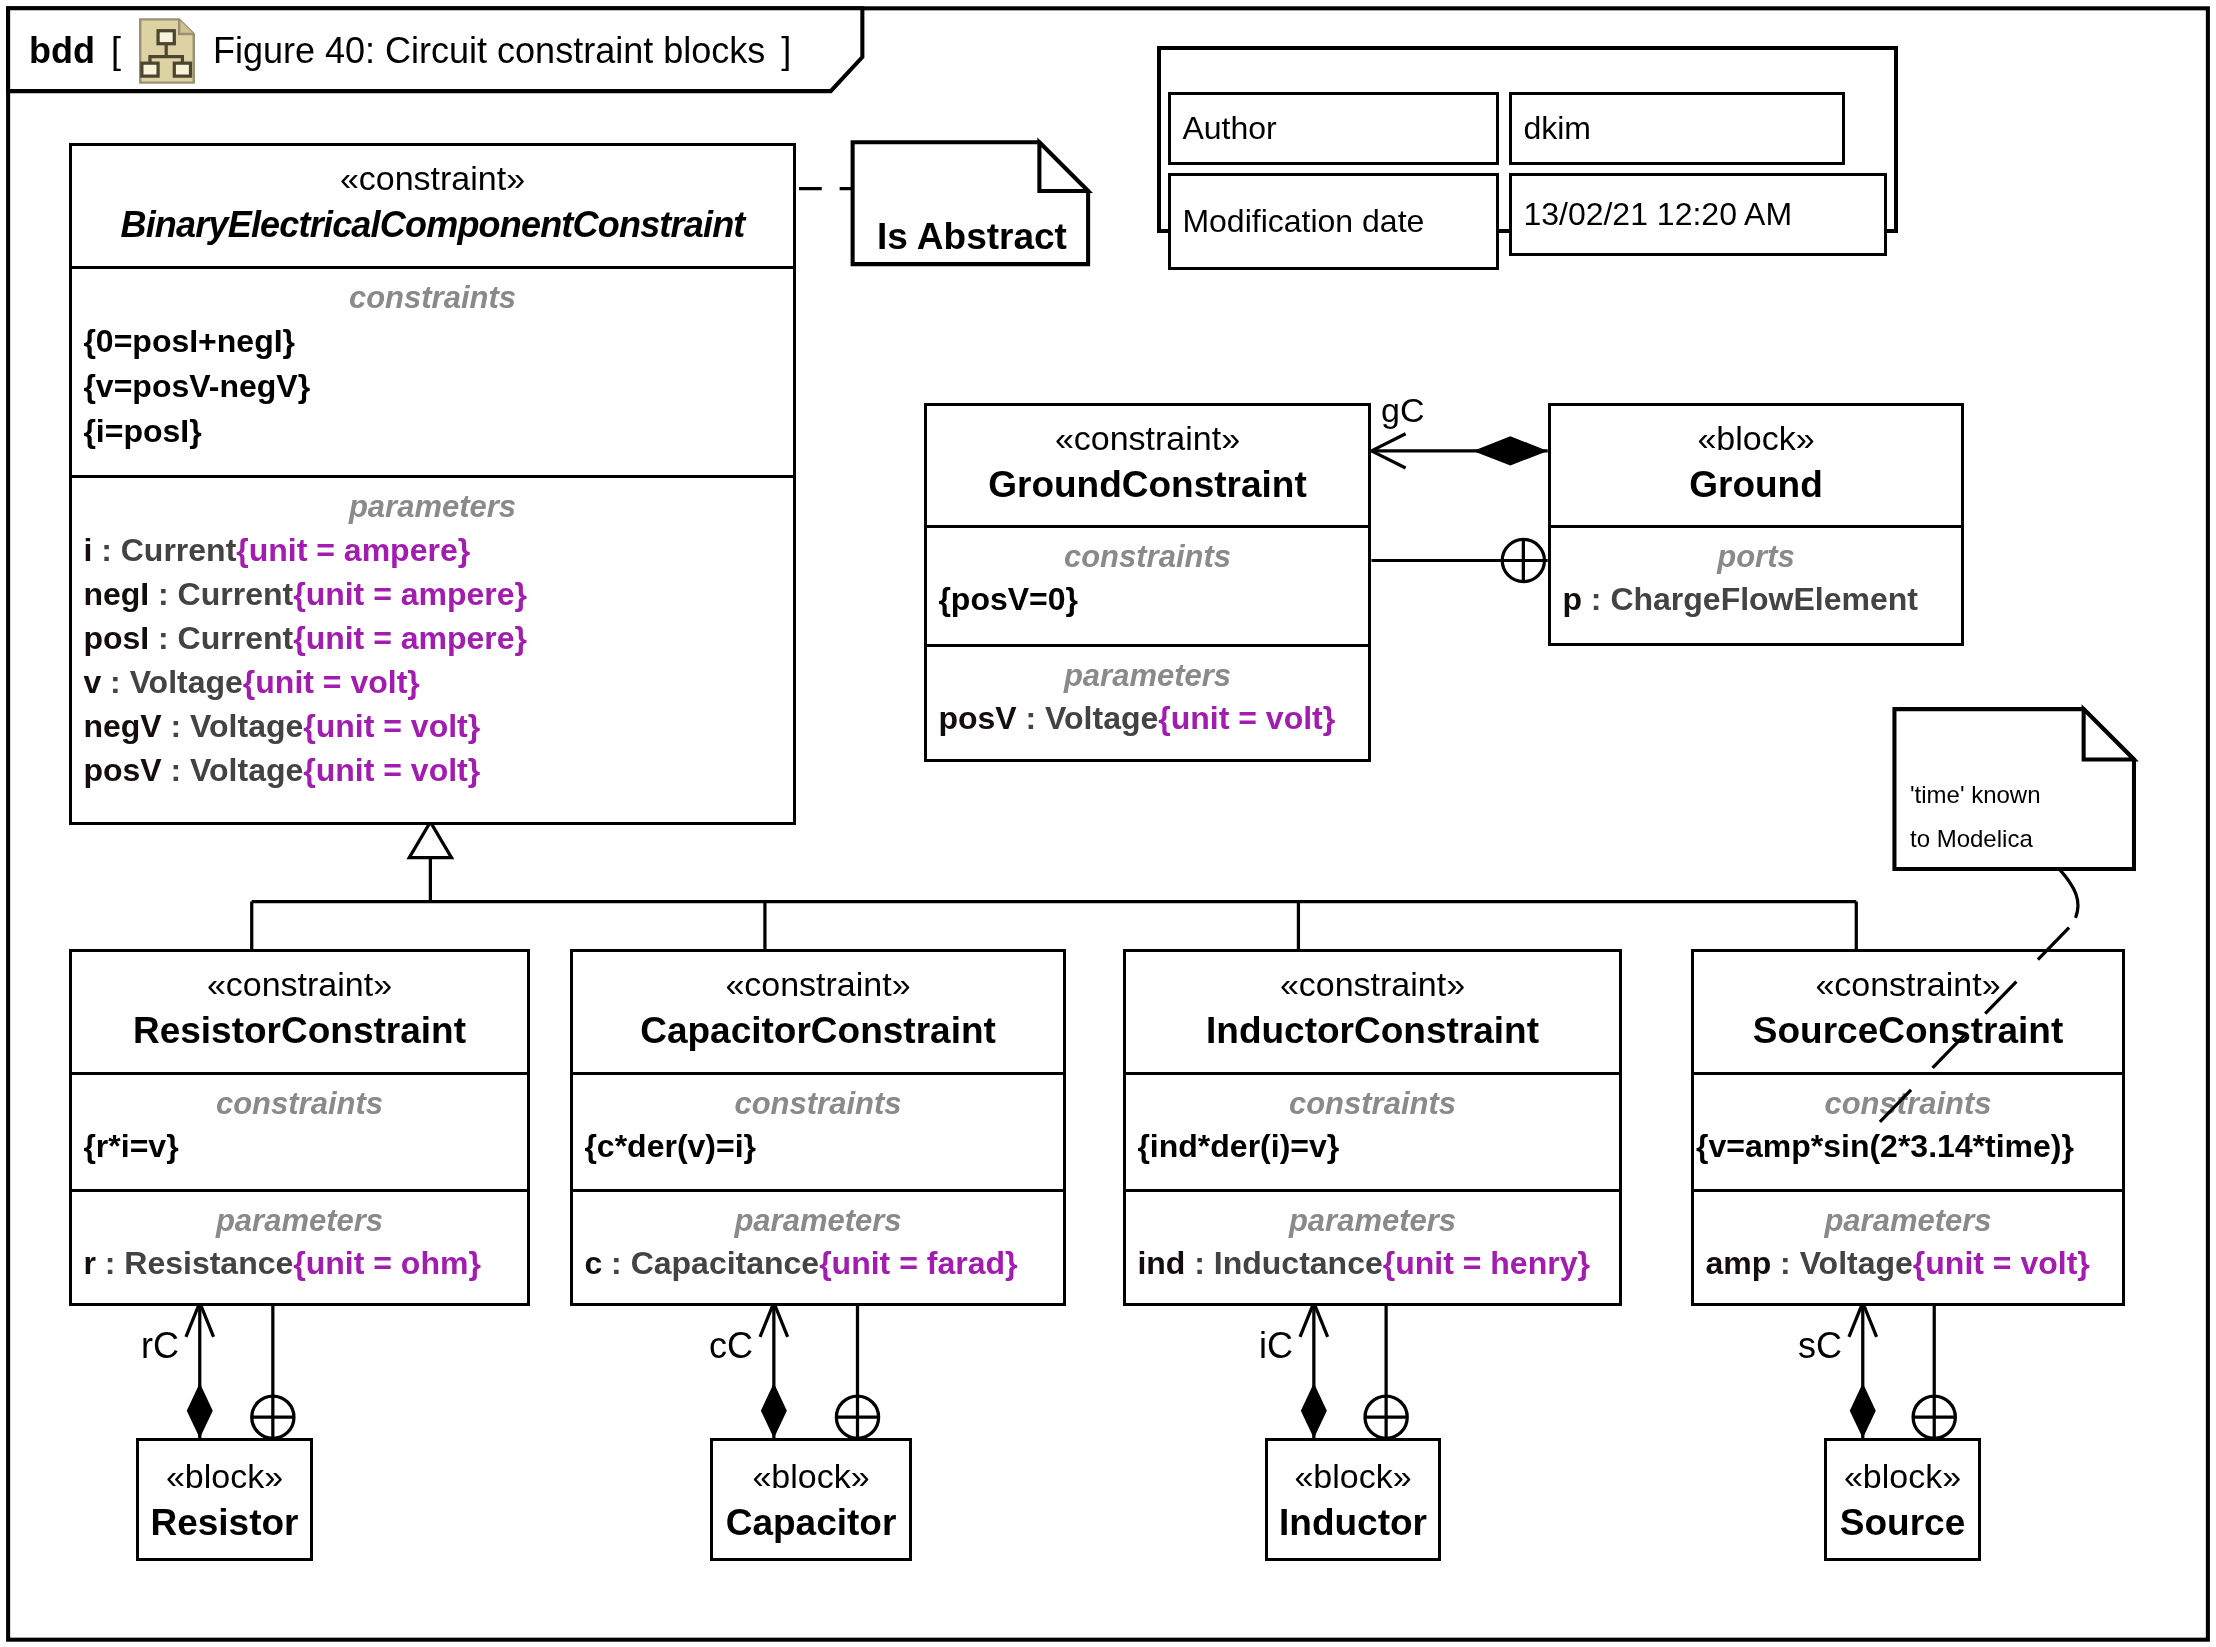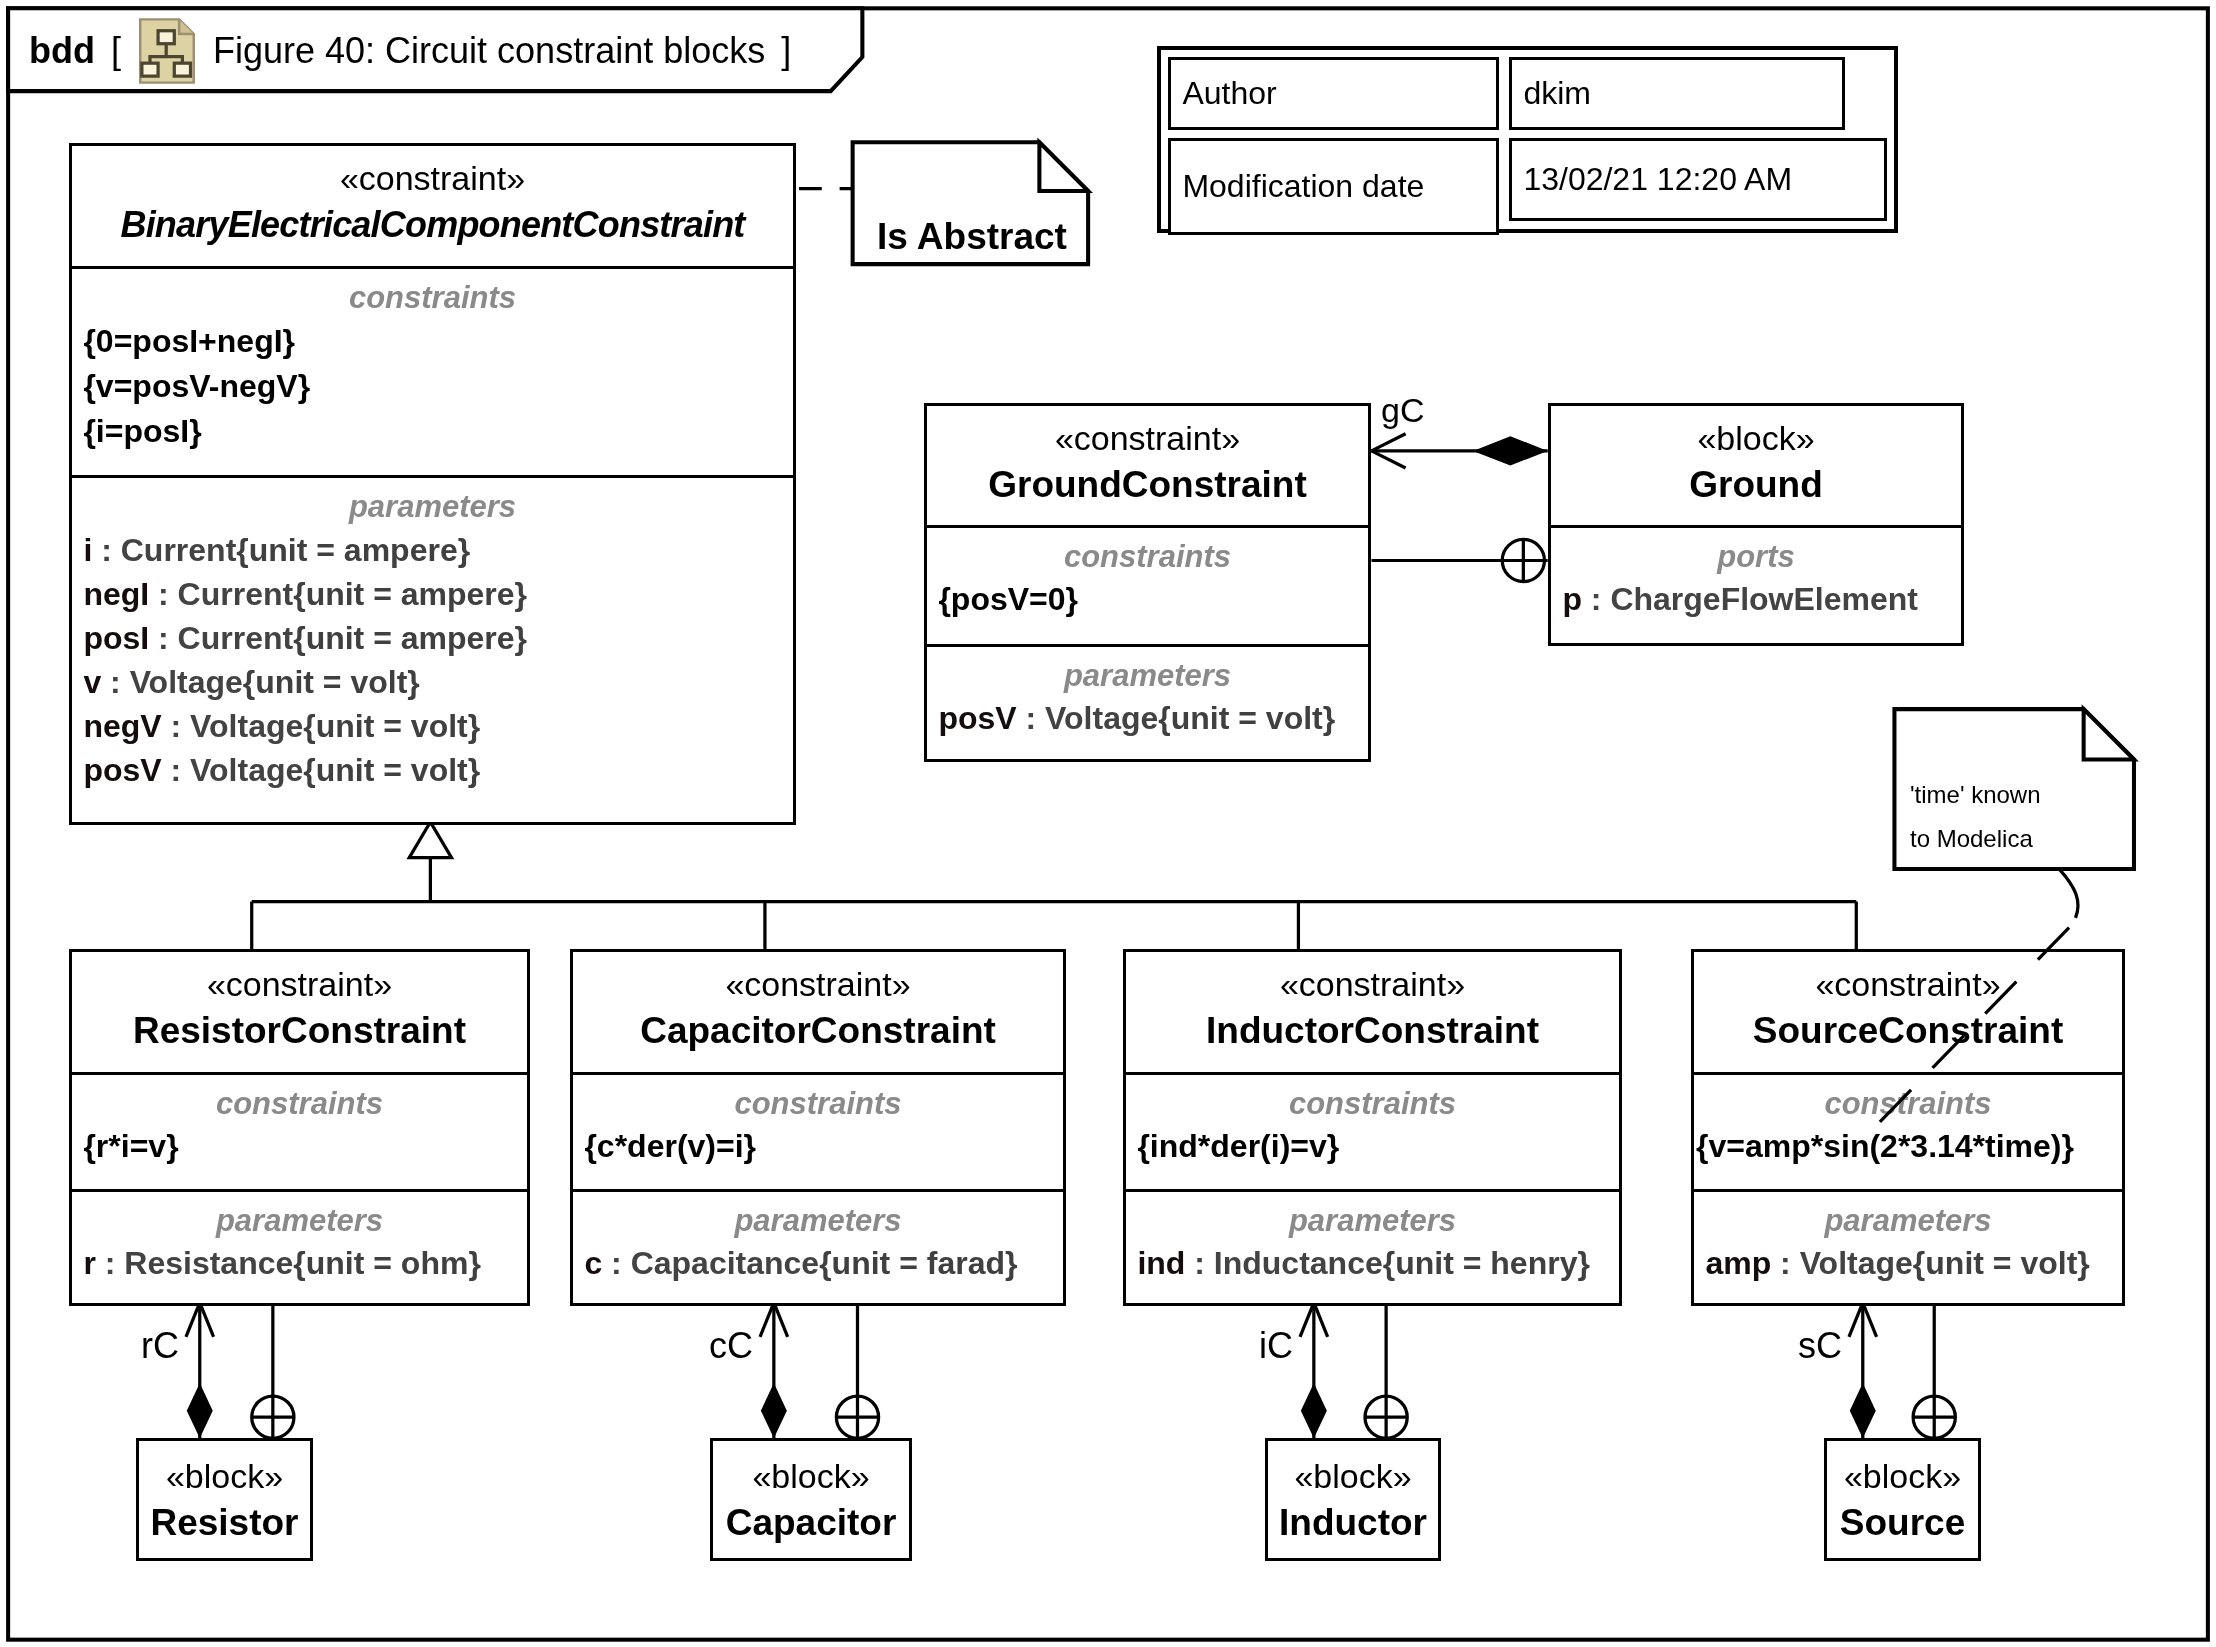--- a/index.html
+++ b/index.html
@@ -13,29 +13,29 @@
   .comp + .comp{border-top:3.2px solid #000;font-weight:bold;}
   .header{text-align:center;padding-top:9.7px;}
   .stereo{font-size:34px;line-height:44px;}
   .bname{font-size:37px;font-weight:bold;line-height:49px;}
   .bigname{font-size:36px;font-style:italic;letter-spacing:-0.8px;}
   .clabel{text-align:center;font-style:italic;color:#8a8a8a;font-size:31px;line-height:42px;padding-top:8px;}
   .cline{font-size:32px;line-height:45px;padding-left:11.4px;white-space:nowrap;}
   .tight .cline{line-height:42px;}
   .pname{color:#150d0d;}
   .ptype{color:#434343;}
-  .punit{color:#404040;}
+  .punit{color:#a21caf;}
   .txt{position:absolute;white-space:nowrap;z-index:3;}
   .tabrow{left:29px;top:19.5px;height:62px;display:flex;align-items:center;gap:16px;font-size:36px;}
   .tkw{font-weight:bold;}
   .notetext{font-weight:bold;font-size:37px;}
   .smallnote{font-size:24px;line-height:44px;}
   .rolelabel{font-size:36px;width:78px;text-align:right;}
   .cell{position:absolute;border:3.2px solid #000;box-sizing:border-box;display:flex;
-        align-items:center;padding-left:11.4px;font-size:32px;background:#fff;z-index:3;}
+        align-items:center;padding-left:11.4px;font-size:32px;background:#fff;z-index:3;margin-top:35px;}
   .tableframe{position:absolute;border:4px solid #000;box-sizing:border-box;background:#fff;z-index:2;}
 </style>
 </head>
 <body>
 
 <div id="canvas">
 
   <svg class="layer" width="2216" height="1648" viewBox="0 0 2729 2029">
 
     <rect x="10" y="10" width="2709" height="2009" fill="none" stroke="#000" stroke-width="5"></rect>

